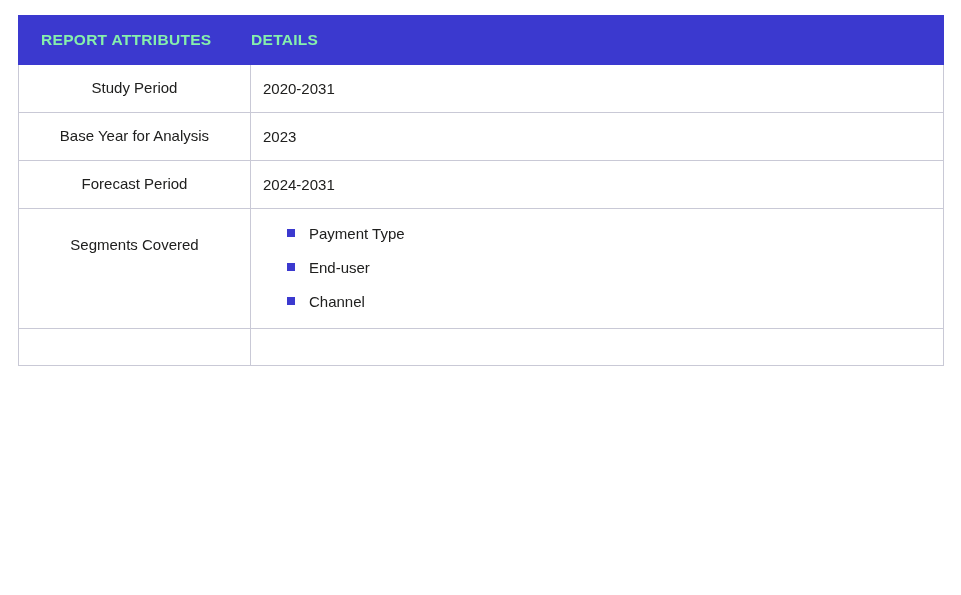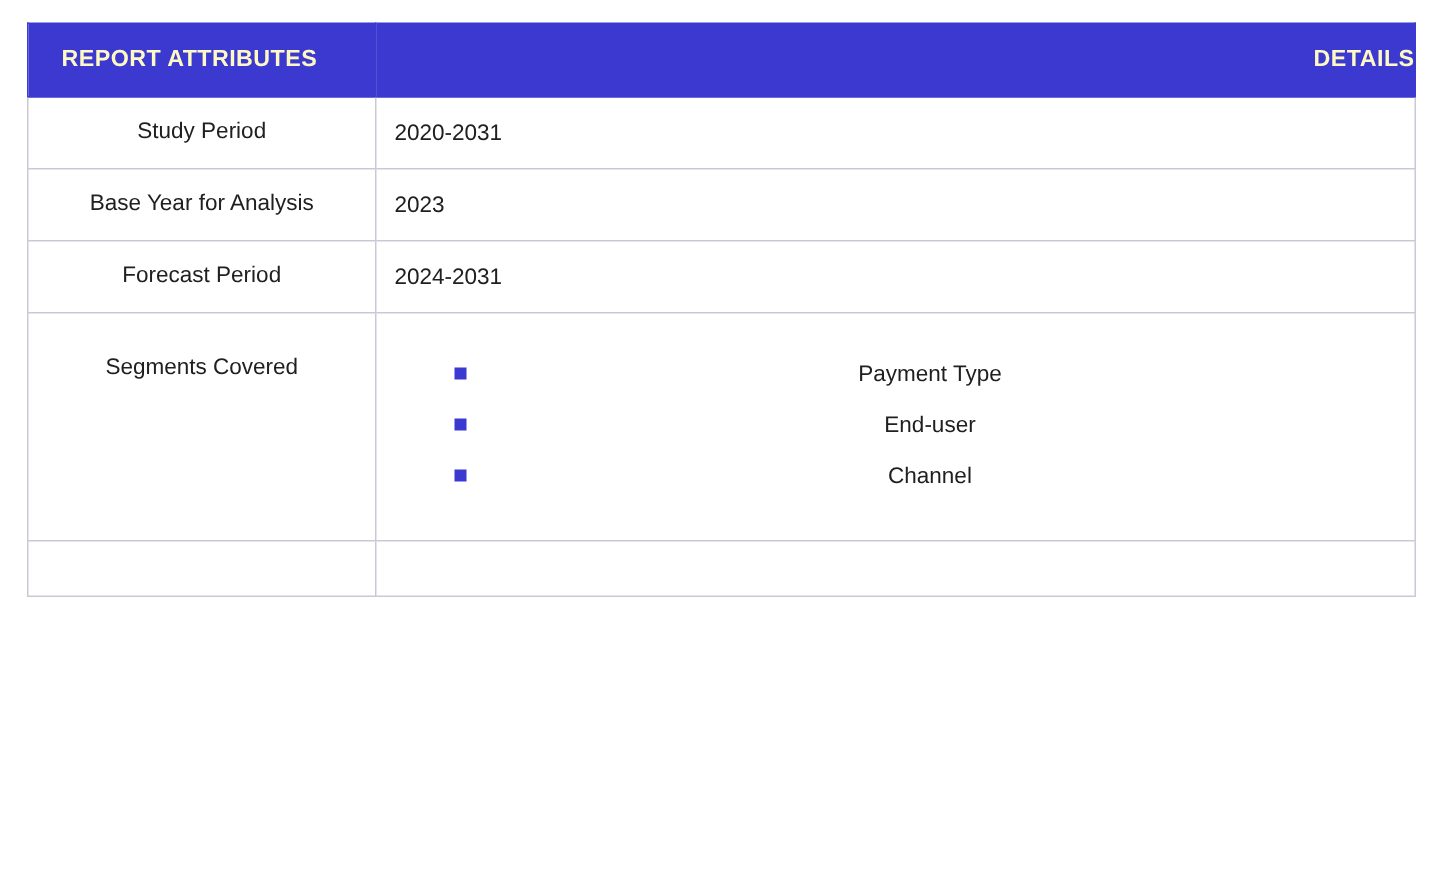--- a/index.html
+++ b/index.html
@@ -25,35 +25,35 @@
   table.report-table {
     width: 925px;
     border-collapse: collapse;
     table-layout: fixed;
   }
   table.report-table col.col-attr { width: 232px; }
   table.report-table col.col-details { width: 693px; }
 
   thead th {
     background: #3b39cf;
-    color: #fef9c3;
+    color: #86efac;
     font-size: 15.5px;
     font-weight: bold;
     letter-spacing: 0.3px;
     height: 48px;
     vertical-align: middle;
     border: 1px solid #3b39cf;
     padding: 0;
   }
   thead th.attr-head {
     text-align: left;
     padding-left: 22px;
   }
   thead th.details-head {
-    text-align: right;
+    text-align: left;
   }
 
   tbody td {
     border: 1px solid #c9c9d6;
     font-size: 15px;
     color: #20201f;
     padding: 0;
     vertical-align: middle;
   }
   tbody td.attr {
@@ -74,24 +74,23 @@
   tbody tr.r-coverage td.details {
     vertical-align: middle;
     padding-top: 12px;
     padding-bottom: 12px;
   }
 
   tbody tr.r-segments td.attr { vertical-align: top; padding-top: 26px; }
   tbody tr.r-segments td.details { vertical-align: top; padding-top: 8px; }
 
   ul.bullets {
-    margin: 16px;
+    margin: 0;
     padding: 0 0 0 46px;
     list-style: none;
-    text-align: center;
   }
   ul.bullets li {
     position: relative;
     font-size: 15px;
     line-height: 1.45;
     padding: 6px 0 6px 0;
     color: #20201f;
   }
   ul.bullets li .sq {
     position: absolute;

